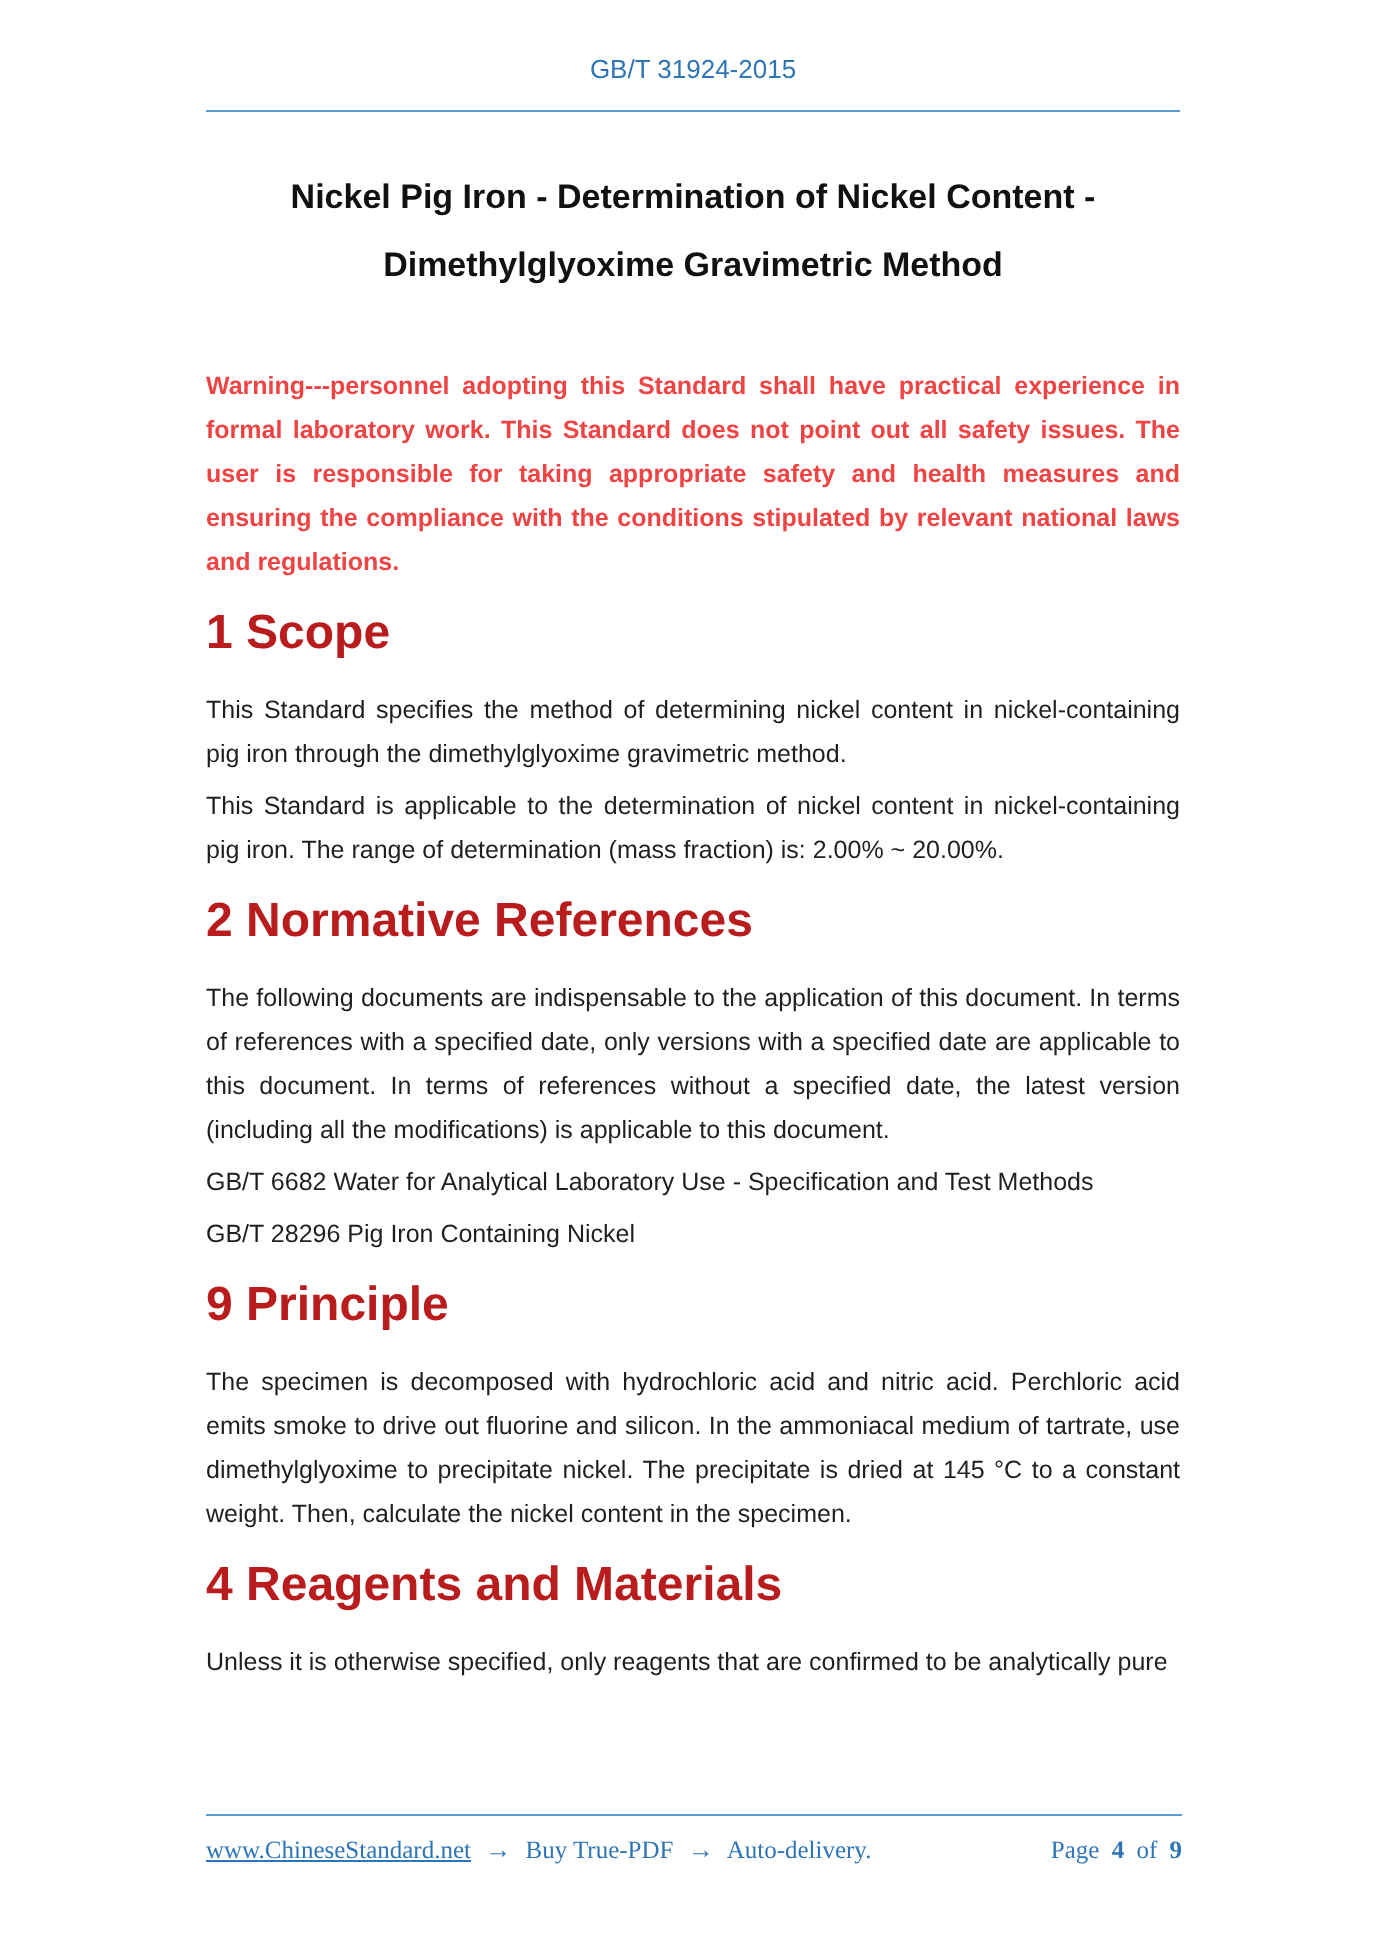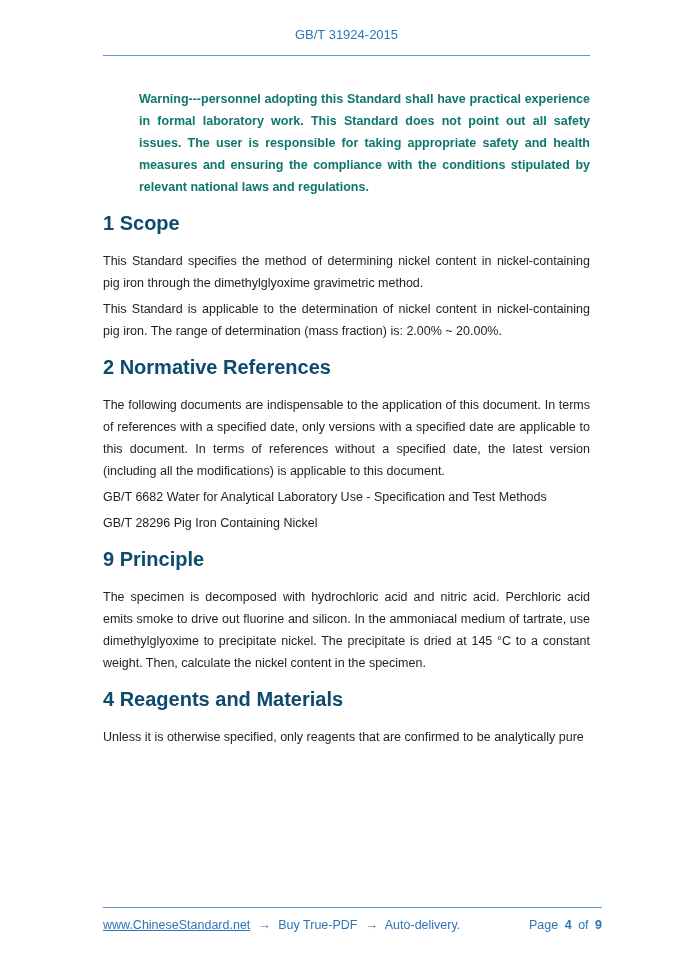--- a/index.html
+++ b/index.html
@@ -40,51 +40,51 @@
     color: #111111;
   }
   .doc-title .t-line { display: block; white-space: nowrap; }
 
   .warning {
     margin-top: 32px;
     font-size: 12.5px;
     font-weight: bold;
     line-height: 22px;
     text-align: justify;
-    color: #0f766e;
-    margin-left: 36px;
+    color: #ef4444;
   }
 
   .section-heading {
-    font-size: 20px;
+    font-size: 24px;
     font-weight: bold;
     line-height: 24px;
     margin: 13px 0 15px 0;
-    color: #0c4a6e;
+    color: #b91c1c;
   }
   .body-paragraph {
     font-size: 12.5px;
     line-height: 22px;
     text-align: justify;
     margin: 4px 0;
   }
 
   .footer {
     position: absolute;
     top: 907px;
     left: 103px;
-    right: 91px;
+    right: 102px;
     border-top: 1px solid var(--rule);
     padding-top: 8px;
     display: flex;
     justify-content: space-between;
     align-items: baseline;
     font-size: 12.5px;
     line-height: 18px;
     color: var(--accent);
+    font-family: Liberation Serif, serif;
   }
   .footer-left span, .footer-left a { margin-right: 4px; }
   .footer a {
     color: var(--accent);
     text-decoration: underline;
     cursor: pointer;
   }
   .footer .arrow { font-size: 13px; }
   .footer-right span { margin-left: 3px; }
   .footer .num { font-weight: bold; }
@@ -92,20 +92,24 @@
 </head>
 <body>
 
 <div class="page">
   <div class="content">
 
     <div class="doc-header">
       <div class="code">GB/T 31924-2015</div>
     </div>
 
+    <h1 class="doc-title">
+      <span class="t-line">Nickel Pig Iron - Determination of Nickel Content -</span>
+      <span class="t-line">Dimethylglyoxime Gravimetric Method</span>
+    </h1>
 
     <p class="warning">Warning---personnel adopting this Standard shall have practical experience in formal laboratory work. This Standard does not point out all safety issues. The user is responsible for taking appropriate safety and health measures and ensuring the compliance with the conditions stipulated by relevant national laws and regulations.</p>
 
     <h2 class="section-heading">1 Scope</h2>
     <p class="body-paragraph">This Standard specifies the method of determining nickel content in nickel-containing pig iron through the dimethylglyoxime gravimetric method.</p>
     <p class="body-paragraph">This Standard is applicable to the determination of nickel content in nickel-containing pig iron. The range of determination (mass fraction) is: 2.00% ~ 20.00%.</p>
 
     <h2 class="section-heading">2 Normative References</h2>
     <p class="body-paragraph">The following documents are indispensable to the application of this document. In terms of references with a specified date, only versions with a specified date are applicable to this document. In terms of references without a specified date, the latest version (including all the modifications) is applicable to this document.</p>
     <p class="body-paragraph">GB/T 6682 Water for Analytical Laboratory Use - Specification and Test Methods</p>

